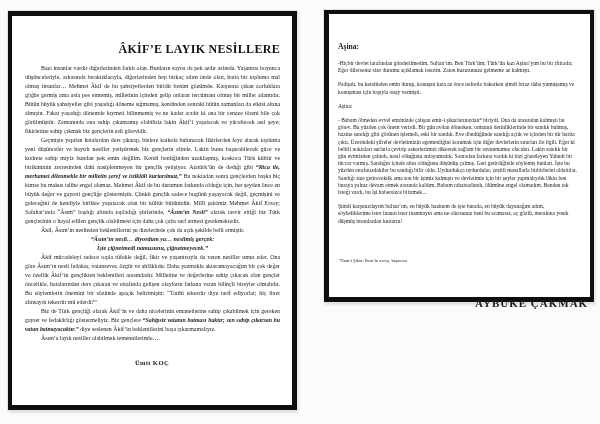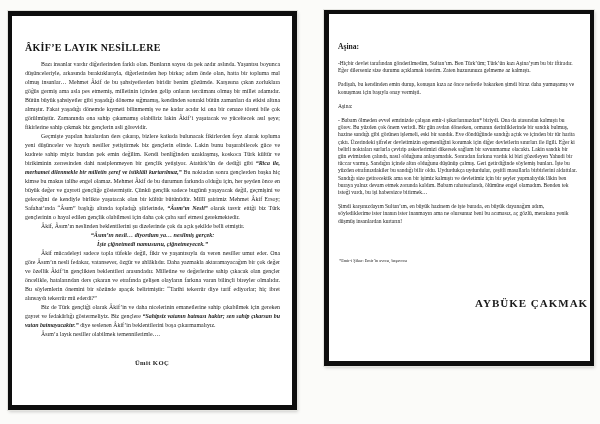--- a/index.html
+++ b/index.html
@@ -6,25 +6,25 @@
   body{
     width:600px;height:424px;position:relative;background:#fbfbf9;
     font-family:"Liberation Serif","DejaVu Serif",serif;color:#1b1b1b;
     overflow:hidden;
   }
   .page{
     position:absolute;background:#fff;box-sizing:border-box;
     border:4px solid #0e0e0e;box-shadow:0 0 0 1px #e4e4e0, 1px 2px 3px rgba(0,0,0,.18);
   }
   .page-left{left:8px;top:11px;width:289px;height:399px;border-width:5px 5px 5px 4px;}
-  .page-right{left:324px;top:10px;width:270px;height:356px;border-width:4px 4px 5px 5px;}
+  .page-right{left:324px;top:10px;width:270px;height:292px;border-width:4px 4px 5px 5px;}
 
   .content-left{position:absolute;left:13px;right:12px;top:26px;}
   .title-left{
-    margin:0 0 7px 0;text-align:left;font-size:10px;font-weight:bold;
+    margin:0 0 7px 0;text-align:right;font-size:12px;font-weight:bold;
     letter-spacing:.3px;color:#141414;
   }
   .body-left{font-size:5.9px;line-height:9px;text-align:justify;}
   .body-left p{margin:0;text-indent:16px;}
   .body-left .verse{
     text-align:center;font-weight:bold;font-style:italic;font-size:6.1px;line-height:9px;
   }
   .bi{font-weight:bold;font-style:italic;}
   .sig-left{
     position:absolute;left:0;right:0;top:343px;text-align:center;

